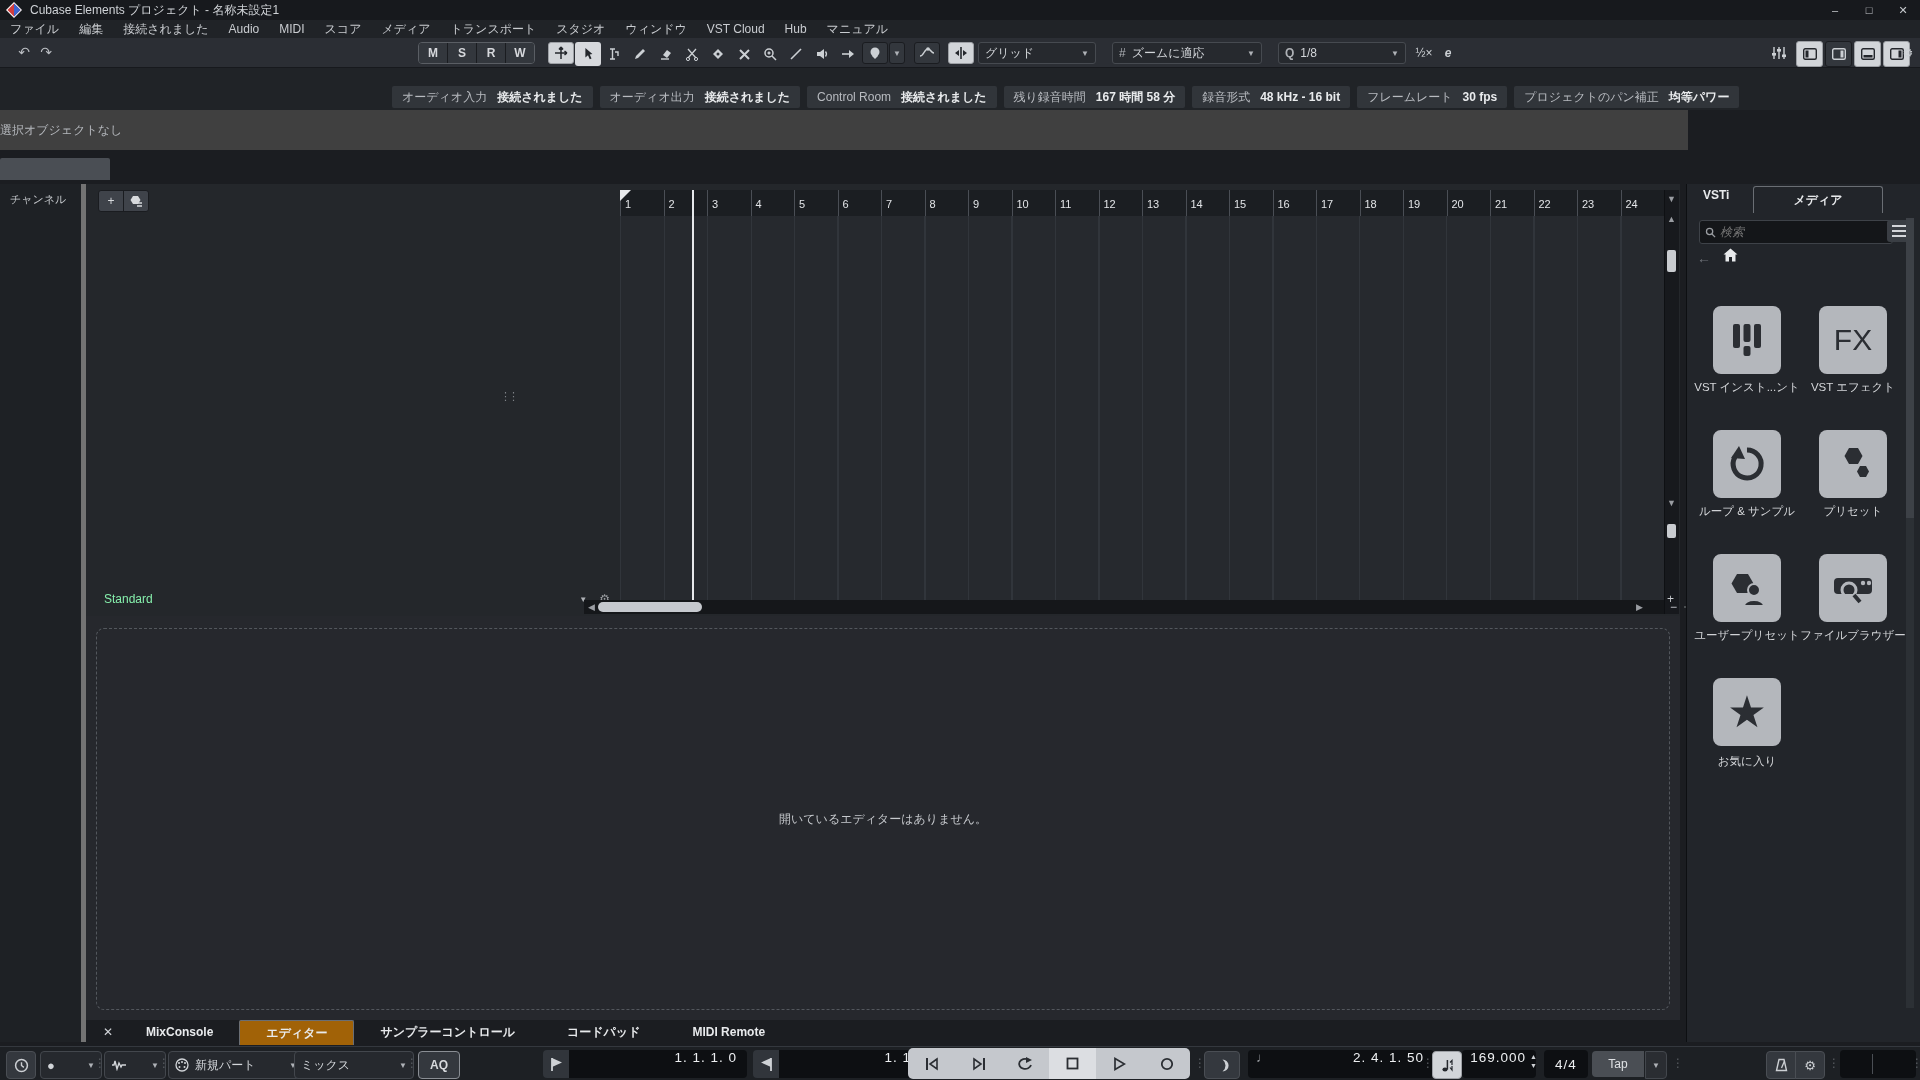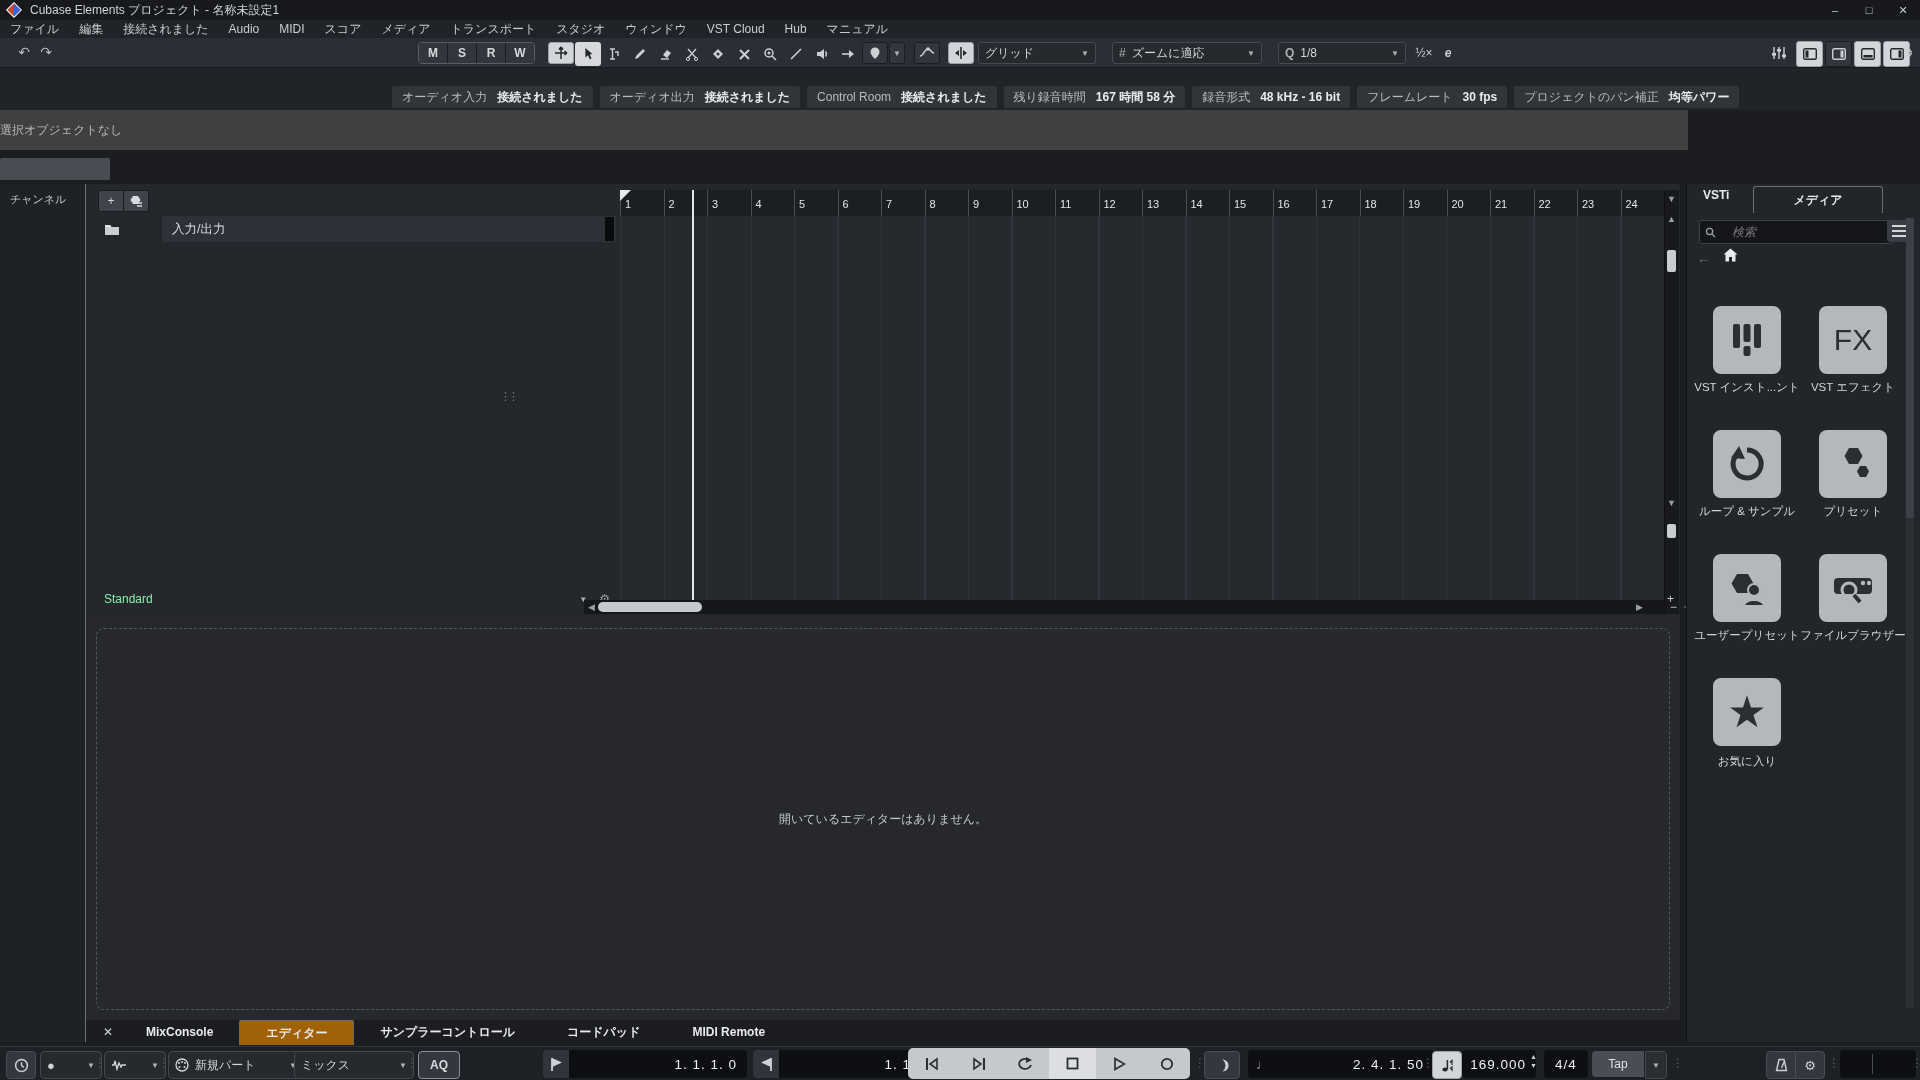--- a/index.html
+++ b/index.html
@@ -26,21 +26,21 @@
   .grp .cell:last-child{border-right:0}
   
   .infoline{left:0;top:68px;width:1920px;height:42px;background:#202327}
   .chips{position:absolute;left:392px;top:18px;display:flex;gap:7px}
   .chip{background:#31353a;border-radius:2px;height:22px;display:flex;align-items:center;padding:0 10px;gap:10px;white-space:nowrap}
   .chip .lb{color:#b8bbc0}
   .chip .vl{color:#e9ebed;font-weight:bold}
   .statusline{left:0;top:110px;width:1688px;height:40px;background:#404040;display:flex;align-items:center;justify-content:flex-start;color:#b5b8bd}
   .wintab{left:0;top:158px;width:110px;height:22px;background:#4a4e54;border-radius:2px 2px 0 0}
   
-  .channelcol{left:0;top:184px;width:86px;height:858px;background:#1e2125;border-right:1px solid #737373}
+  .channelcol{left:0;top:184px;width:86px;height:858px;background:#1e2125;border-right:5px solid #737373}
   .channel-label{position:absolute;left:10px;top:8px;font-size:11px;color:#c5c8cc}
   .project{left:86px;top:184px;width:1594px;height:432px;background:#24272b}
   .tl-hdr-grp{position:absolute;left:12px;top:6px;display:flex;background:#3f434a;border-radius:3px;overflow:hidden;border:1px solid #1a1c20}
   .tl-hdr-btn{width:24px;height:20px;color:#d8dadd}
   .track-row{position:absolute;left:8px;top:32px;width:522px;height:26px;background:#2e3238;display:flex}
   .track-icon-cell{width:58px;height:26px;background:#24272a;display:flex;align-items:center;padding-left:10px}
   .track-name{color:#dadce0;font-size:12.5px;margin-left:10px;line-height:26px}
   .track-sliver{position:absolute;right:2px;top:1px;width:9px;height:24px;background:#0a0b0d}
   .splitter-dots{position:absolute;left:414px;top:206px;color:#7e8287;font-size:11px;letter-spacing:-3px}
   .std-row{position:absolute;left:8px;top:404px;width:524px;height:22px;display:flex;align-items:center}
@@ -58,33 +58,33 @@
   .lowerzone{left:86px;top:616px;width:1594px;height:404px;background:#26282d}
   .dashed{position:absolute;left:10px;top:12px;width:1572px;height:380px;border:1px dashed #53575d;border-radius:8px;display:flex;align-items:center;justify-content:center;color:#c6c9cd}
   .bottomtabs{left:86px;top:1020px;width:1594px;height:24px;display:flex;align-items:center}
   .lz-tab{color:#e8eaec;font-weight:bold;padding:0 26px;line-height:24px;white-space:nowrap}
   .lz-tab.active{border:1px solid #6a6e74;border-bottom:none;background:#a16207;border-radius:2px 2px 0 0}
   .close-x{margin-left:10px;color:#d2d5d9;font-weight:bold;width:24px;text-align:center}
   
   .rightzone{left:1686px;top:184px;width:234px;height:858px;background:#22252a;border-left:1px solid #0d0f12}
   .rz-tab{position:absolute;top:4px;font-weight:bold;color:#e8eaec}
   .rz-tab.active{border:1px solid #6a6e74;border-bottom:none;border-radius:3px 3px 0 0;background:#22252a;display:flex;align-items:center;justify-content:center}
-  .searchbox{position:absolute;left:12px;top:36px;width:182px;height:22px;background:#141619;border:1px solid #3e4248;border-radius:3px;display:flex;align-items:center;padding:0 5px;gap:14px}
+  .searchbox{position:absolute;left:12px;top:36px;width:182px;height:22px;background:#141619;border:1px solid #3e4248;border-radius:3px;display:flex;align-items:center;padding:0 5px;gap:2px}
   .searchbox input{background:transparent;border:none;outline:none;color:#c8cbd0;font-style:italic;font-size:12px;width:140px;font-family:inherit}
   .listbtn{position:absolute;left:200px;top:36px;width:26px;height:22px;background:#3a3e44;border-radius:3px;display:flex;flex-direction:column;justify-content:center;gap:3px;padding:0 5px;box-sizing:border-box}
   .listbtn i{display:block;height:2px;background:#d4d6da}
   .tile{position:absolute;width:68px;height:68px;background:#b4b7bc;border-radius:8px;display:flex;align-items:center;justify-content:center}
   .tile-label{position:absolute;width:130px;text-align:center;color:#d5d7da;font-size:11.5px;white-space:nowrap}
   .rz-scroll{position:absolute;right:6px;top:34px;width:8px;height:790px;background:#2c3035}
   .rz-thumb{position:absolute;left:0;top:0;width:8px;height:300px;background:#3d4147}
   
   .transport{left:0;top:1046px;width:1920px;height:34px;background:#1d2024;border-top:1px solid #34383e}
   .t-btn{position:absolute;top:4px;height:26px;background:#34383e;border:1px solid #4a4e54;border-radius:4px}
   .t-drop{position:absolute;top:4px;height:26px;background:#26292e;border:1px solid #43474d;border-radius:4px;display:flex;align-items:center;padding:0 6px;gap:6px;color:#d3d6da}
-  .t-disp{position:absolute;top:3px;height:28px;background:#0d0f12;border-radius:4px;color:#edeff1;font-size:13.5px;display:flex;align-items:center;justify-content:flex-end;padding-right:10px;letter-spacing:1px}
+  .t-disp{position:absolute;top:3px;height:28px;background:#0d0f12;border-radius:4px;color:#edeff1;font-size:13.5px;display:flex;justify-content:flex-end;padding-right:10px;letter-spacing:1px}
   .dots{position:absolute;top:9px;color:#585c62;font-size:12px}
   .tr-grp{position:absolute;left:908px;top:1px;width:282px;height:31px;background:#c5c8cd;border-radius:5px;display:flex;overflow:hidden}
   .tr-btn{flex:1;display:flex;align-items:center;justify-content:center}
   .tr-btn.sel{background:#dcdee2}
   .flagbtn{position:absolute;top:3px;width:26px;height:28px;background:#31353b;border-radius:4px 0 0 4px;display:flex;align-items:center;justify-content:center}
 </style>
 </head>
 <body>
 
 <div class="abs titlebar">
@@ -325,30 +325,20 @@
   <div class="tl-hdr-grp">
     <div class="ctr tl-hdr-btn">+</div>
     <div class="ctr tl-hdr-btn" style="border-left:1px solid #1a1c20">
       <svg width="14" height="12" viewBox="0 0 14 12">
           <path d="M4 1 L9 1 L11.5 5 L9 9 L4 9 L1.5 5 Z" fill="#d8dadd"></path>
           <path d="M8 8h5M8 11h5" stroke="#d8dadd" stroke-width="1.4"></path>
         </svg>
     </div>
   </div>
 
-  <div class="track-row">
-    <div class="track-icon-cell">
-      <svg width="16" height="13" viewBox="0 0 16 13">
-          <path d="M1 2h5l1.5 2H15v8H1Z" fill="#c9ccd0"></path>
-          <path d="M1 2h5l1.5 2H1Z" fill="#dfe1e4"></path>
-        </svg>
-    </div>
-    <span class="track-name">入力/出力</span>
-    <div class="track-sliver"></div>
-  </div>
 
   <div class="splitter-dots">⋮⋮</div>
 
   <div class="std-row">
     <span style="color:#86efac;margin-left:10px">Standard</span>
     <span class="caret" style="margin-left:auto">▼</span>
     <span style="color:#9a9da1;margin:0 8px 0 12px">⚙</span>
   </div>
 
   <div class="ruler" id="ruler">

